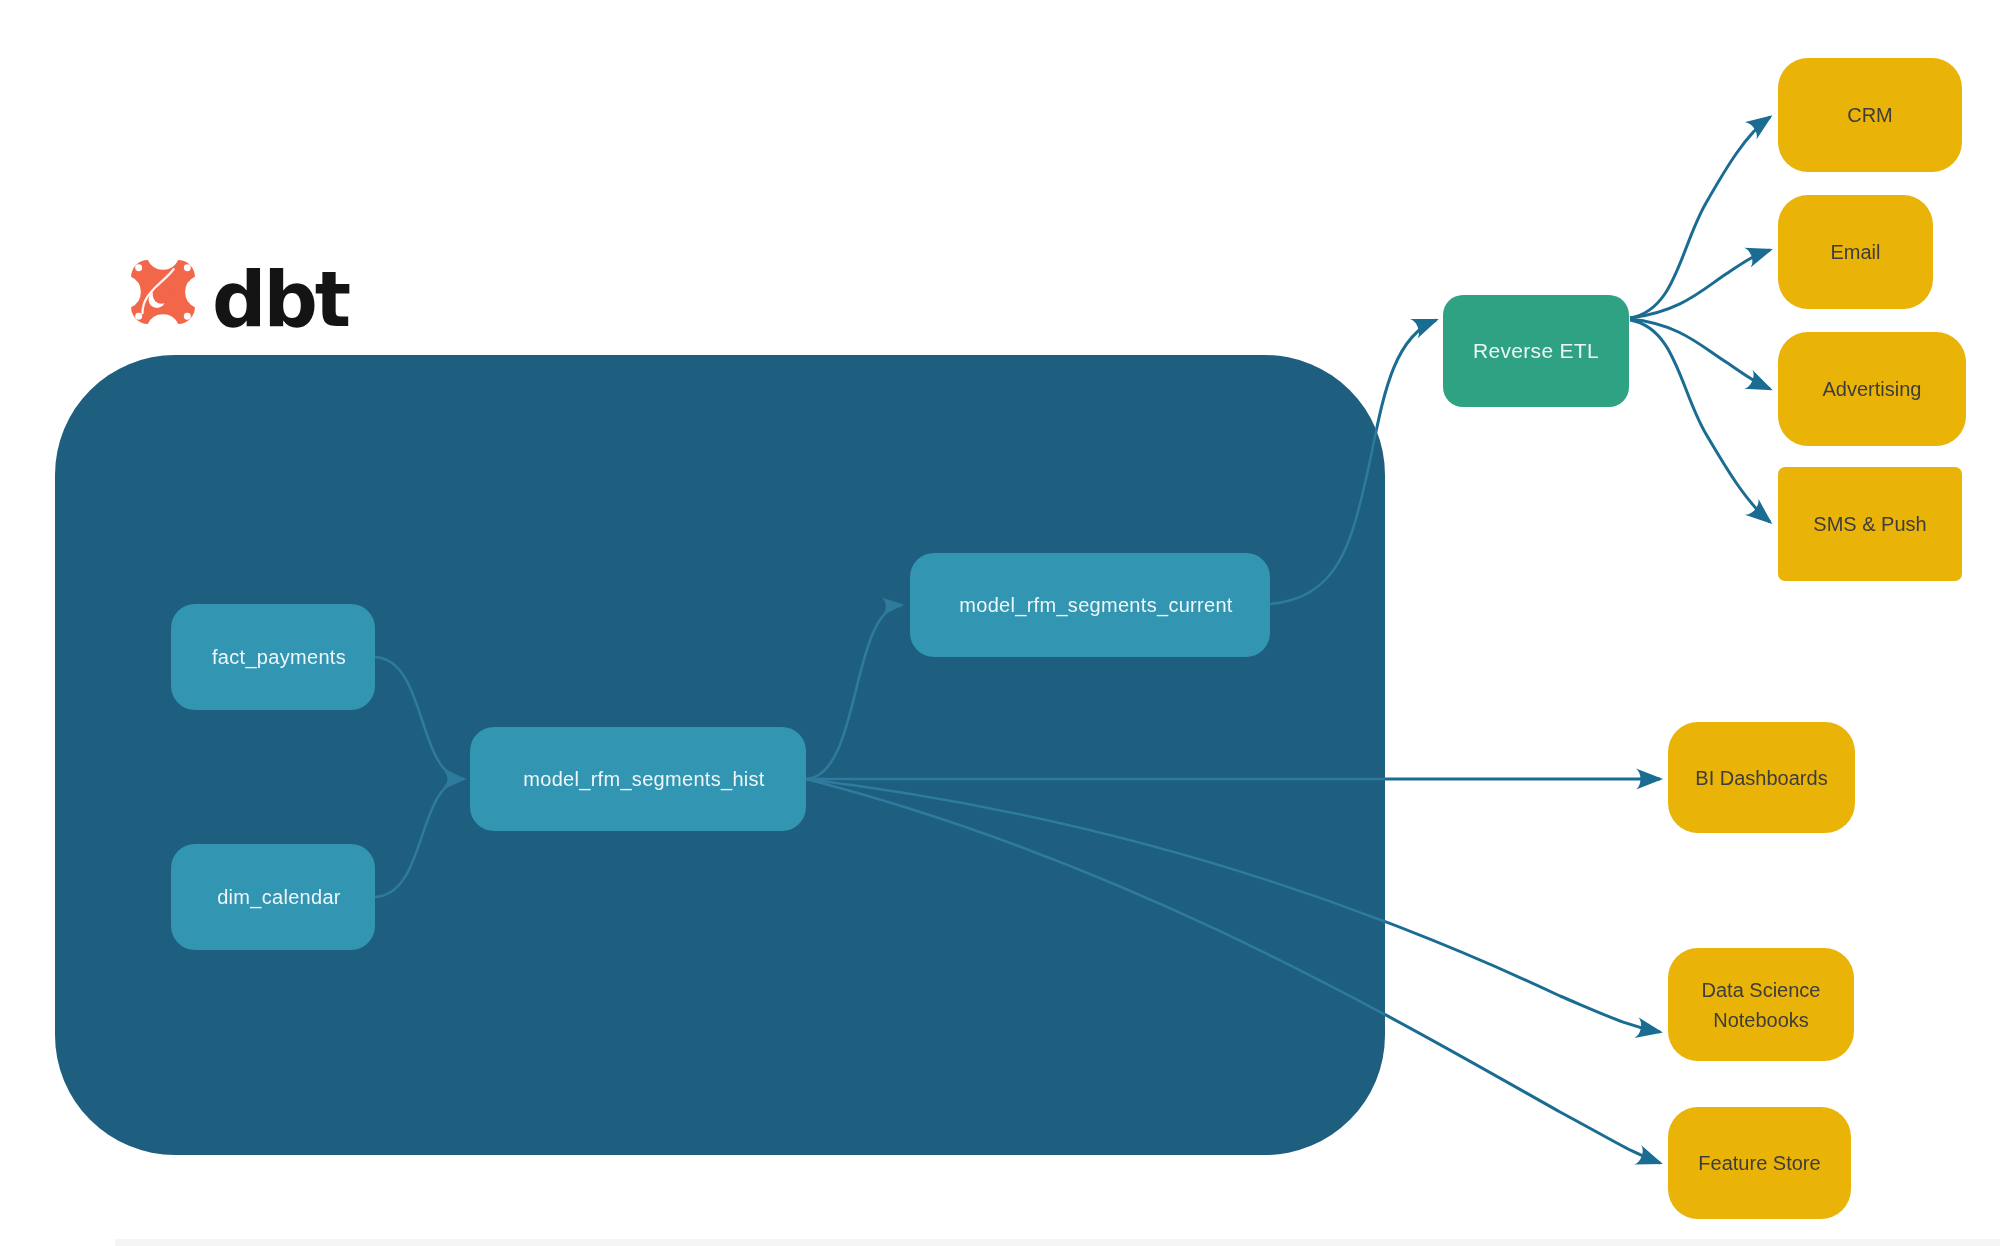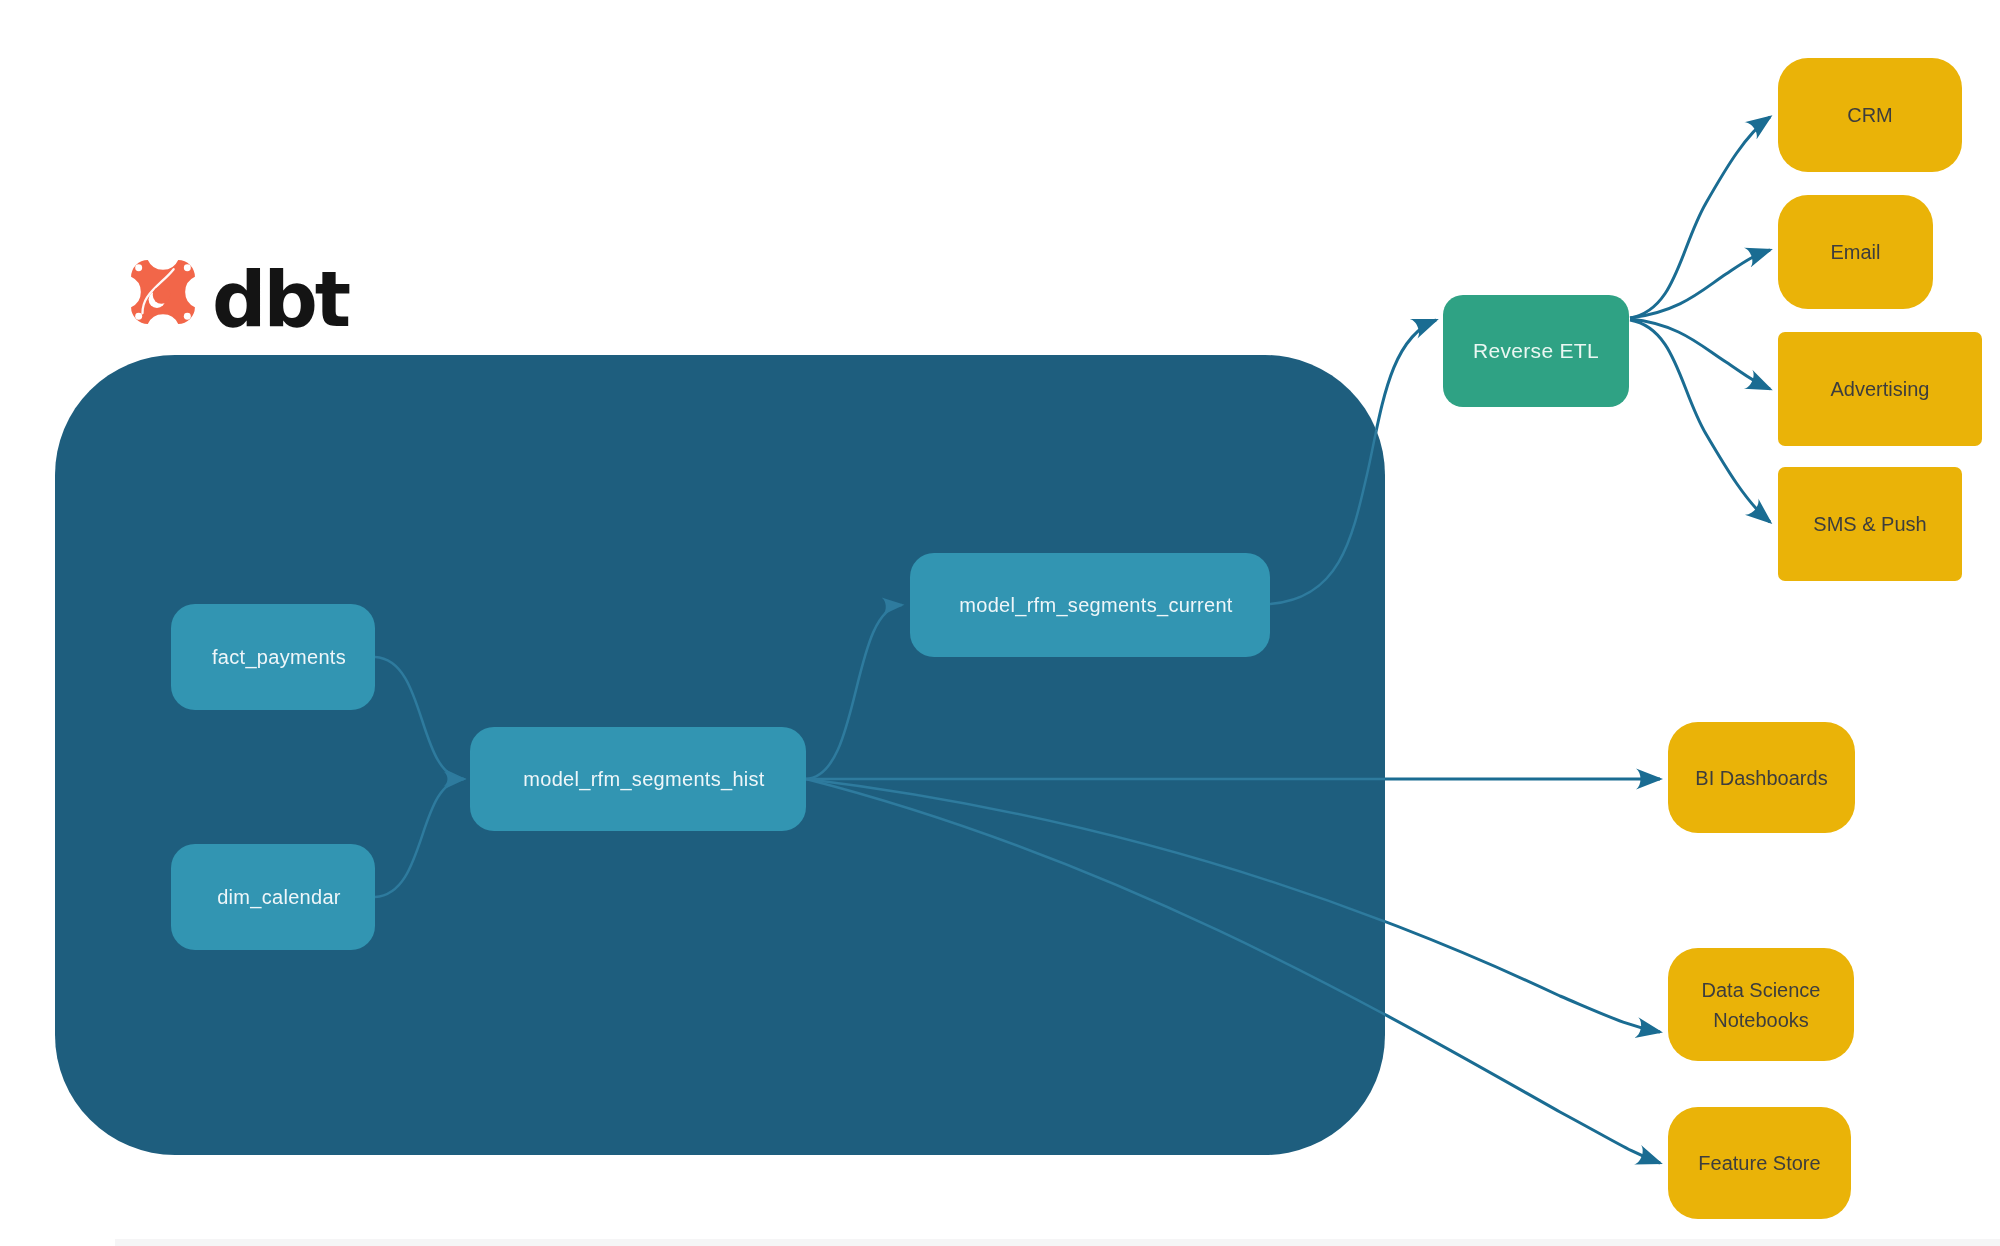--- a/index.html
+++ b/index.html
@@ -46,21 +46,21 @@
     font-size:20px;line-height:1.5;padding:0 24px;
   }
   
   .n-fact   {left:171px;top:604px;width:204px;height:106px;}
   .n-dim    {left:171px;top:844px;width:204px;height:106px;}
   .n-hist   {left:470px;top:727px;width:336px;height:104px;}
   .n-current{left:910px;top:553px;width:360px;height:104px;}
   .n-retl   {left:1443px;top:263px;width:186px;height:112px;margin-top:32px;}
   .n-crm    {left:1778px;top:58px;width:184px;height:114px;}
   .n-email  {left:1778px;top:195px;width:155px;height:114px;}
-  .n-adv    {left:1778px;top:332px;width:204px;height:114px;border-radius:7px;}
+  .n-adv    {left:1778px;top:332px;width:188px;height:114px;}
   .n-sms    {left:1778px;top:467px;width:184px;height:114px;border-radius:7px;}
   .n-bi     {left:1668px;top:722px;width:187px;height:111px;}
   .n-ds     {left:1668px;top:948px;width:186px;height:113px;}
   .n-fs     {left:1668px;top:1107px;width:183px;height:112px;}
   
   .bottom-strip{
     position:absolute;left:115px;right:0;bottom:0;height:7px;
     background:#f5f5f6;
   }
 </style>

